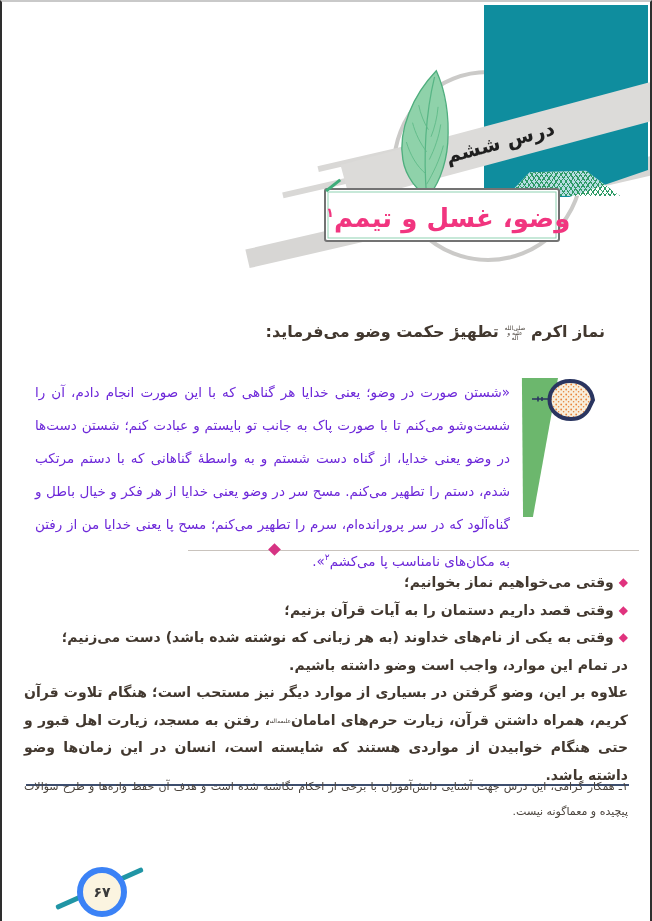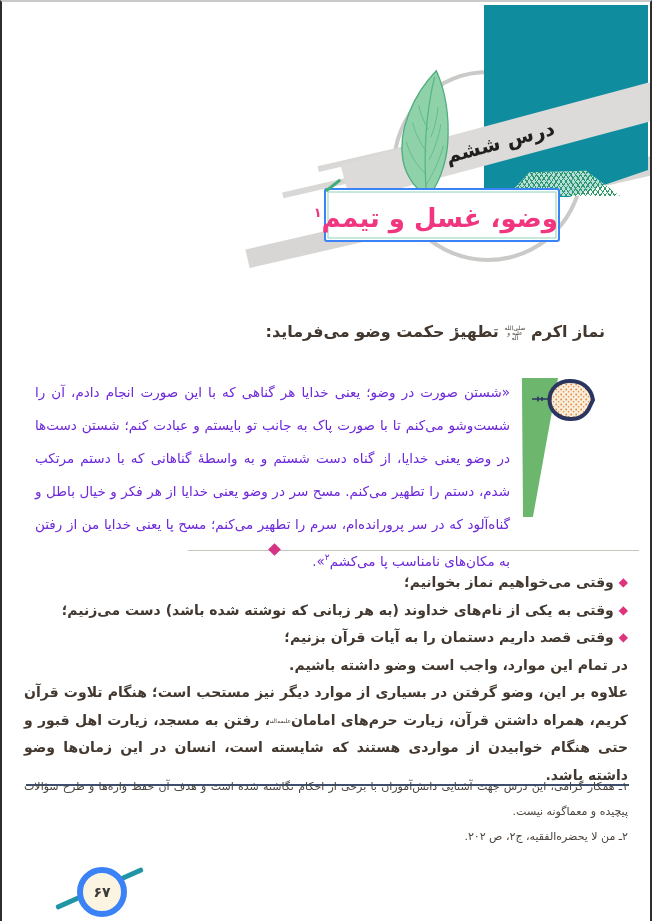--- a/index.html
+++ b/index.html
@@ -44,23 +44,23 @@
     position:absolute;left:505px;top:166px;width:113px;height:28px;
     background:
       repeating-linear-gradient(55deg,#2e9b66 0 1px,transparent 1px 4px),
       repeating-linear-gradient(-55deg,#2e9b66 0 1px,transparent 1px 4px),
       rgba(255,255,255,0.7);
     clip-path:polygon(0 100%,20% 15%,70% 10%,100% 100%);
   }
   .leaf{position:absolute;left:378px;top:66px;width:88px;height:134px;}
   .title-box{
     position:absolute;left:322px;top:186px;width:232px;height:50px;
-    background:#fff;border:2px solid #3b82f6;border-radius:3px;
+    background:#fff;border:2px solid #737373;border-radius:3px;
     box-shadow:inset 0 0 0 1.5px #fff,inset 0 0 0 2.5px #8fd2b2;
-    display:flex;align-items:center;justify-content:flex-end;
+    display:flex;align-items:center;justify-content:flex-start;
   }
   .title-box .corner{
     position:absolute;left:-2px;top:-6px;width:18px;height:2.5px;
     background:#3fad7a;transform:rotate(-38deg);
   }
   .lesson-title{
     font-size:26px;font-weight:bold;color:#f1357f;white-space:nowrap;
     direction:rtl;line-height:46px;
   }
   .lesson-title sup{font-size:13px;}
@@ -175,37 +175,36 @@
 
   <div class="divider">
     <span class="diamond"></span>
   </div>
 
   <div class="body-block rtl">
     <div class="bullet-line">
       <span class="bullet">◆</span><span>وقتی می‌خواهیم نماز بخوانیم؛</span>
     </div>
     <div class="bullet-line">
+      <span class="bullet">◆</span><span>وقتی قصد داریم دستمان را به آیات قرآن بزنیم؛</span>
+    </div>
+    <div class="bullet-line">
       <span class="bullet">◆</span><span>وقتی به یکی از نام‌های خداوند (به هر زبانی که نوشته شده باشد) دست می‌زنیم؛</span>
-    </div>
-    <div class="bullet-line">
-      <span class="bullet">◆</span><span>وقتی قصد داریم دستمان را به آیات قرآن بزنیم؛</span>
     </div>
     <div class="bullet-line">
       <span>در تمام این موارد، واجب است وضو داشته باشیم.</span>
     </div>
     <div>
       <span>علاوه بر این، وضو گرفتن در بسیاری از موارد دیگر نیز مستحب است؛ هنگام تلاوت قرآن کریم، همراه داشتن قرآن، زیارت حرم‌های امامان</span><span class="honorific">علیهم‌السلام</span><span>، رفتن به مسجد، زیارت اهل قبور و حتی هنگام خوابیدن از مواردی هستند که شایسته است، انسان در این زمان‌ها وضو داشته باشد.</span>
     </div>
   </div>
 
   <div class="footrule"></div>
   <div class="footnotes rtl">
     <div>۱ـ همکار گرامی، این درس جهت آشنایی دانش‌آموزان با برخی از احکام نگاشته شده است و هدف آن حفظ واژه‌ها و طرح سؤالات پیچیده و معماگونه نیست.</div>
-    <div class="fn2">۲ـ من لا یحضره‌الفقیه، ج۲، ص ۲۰۲.</div>
   </div>
 
   <div class="badge-line"></div>
   <div class="badge-circle">
     <span>۶۷</span>
   </div>
 
 </div>
 
 </body></html>

